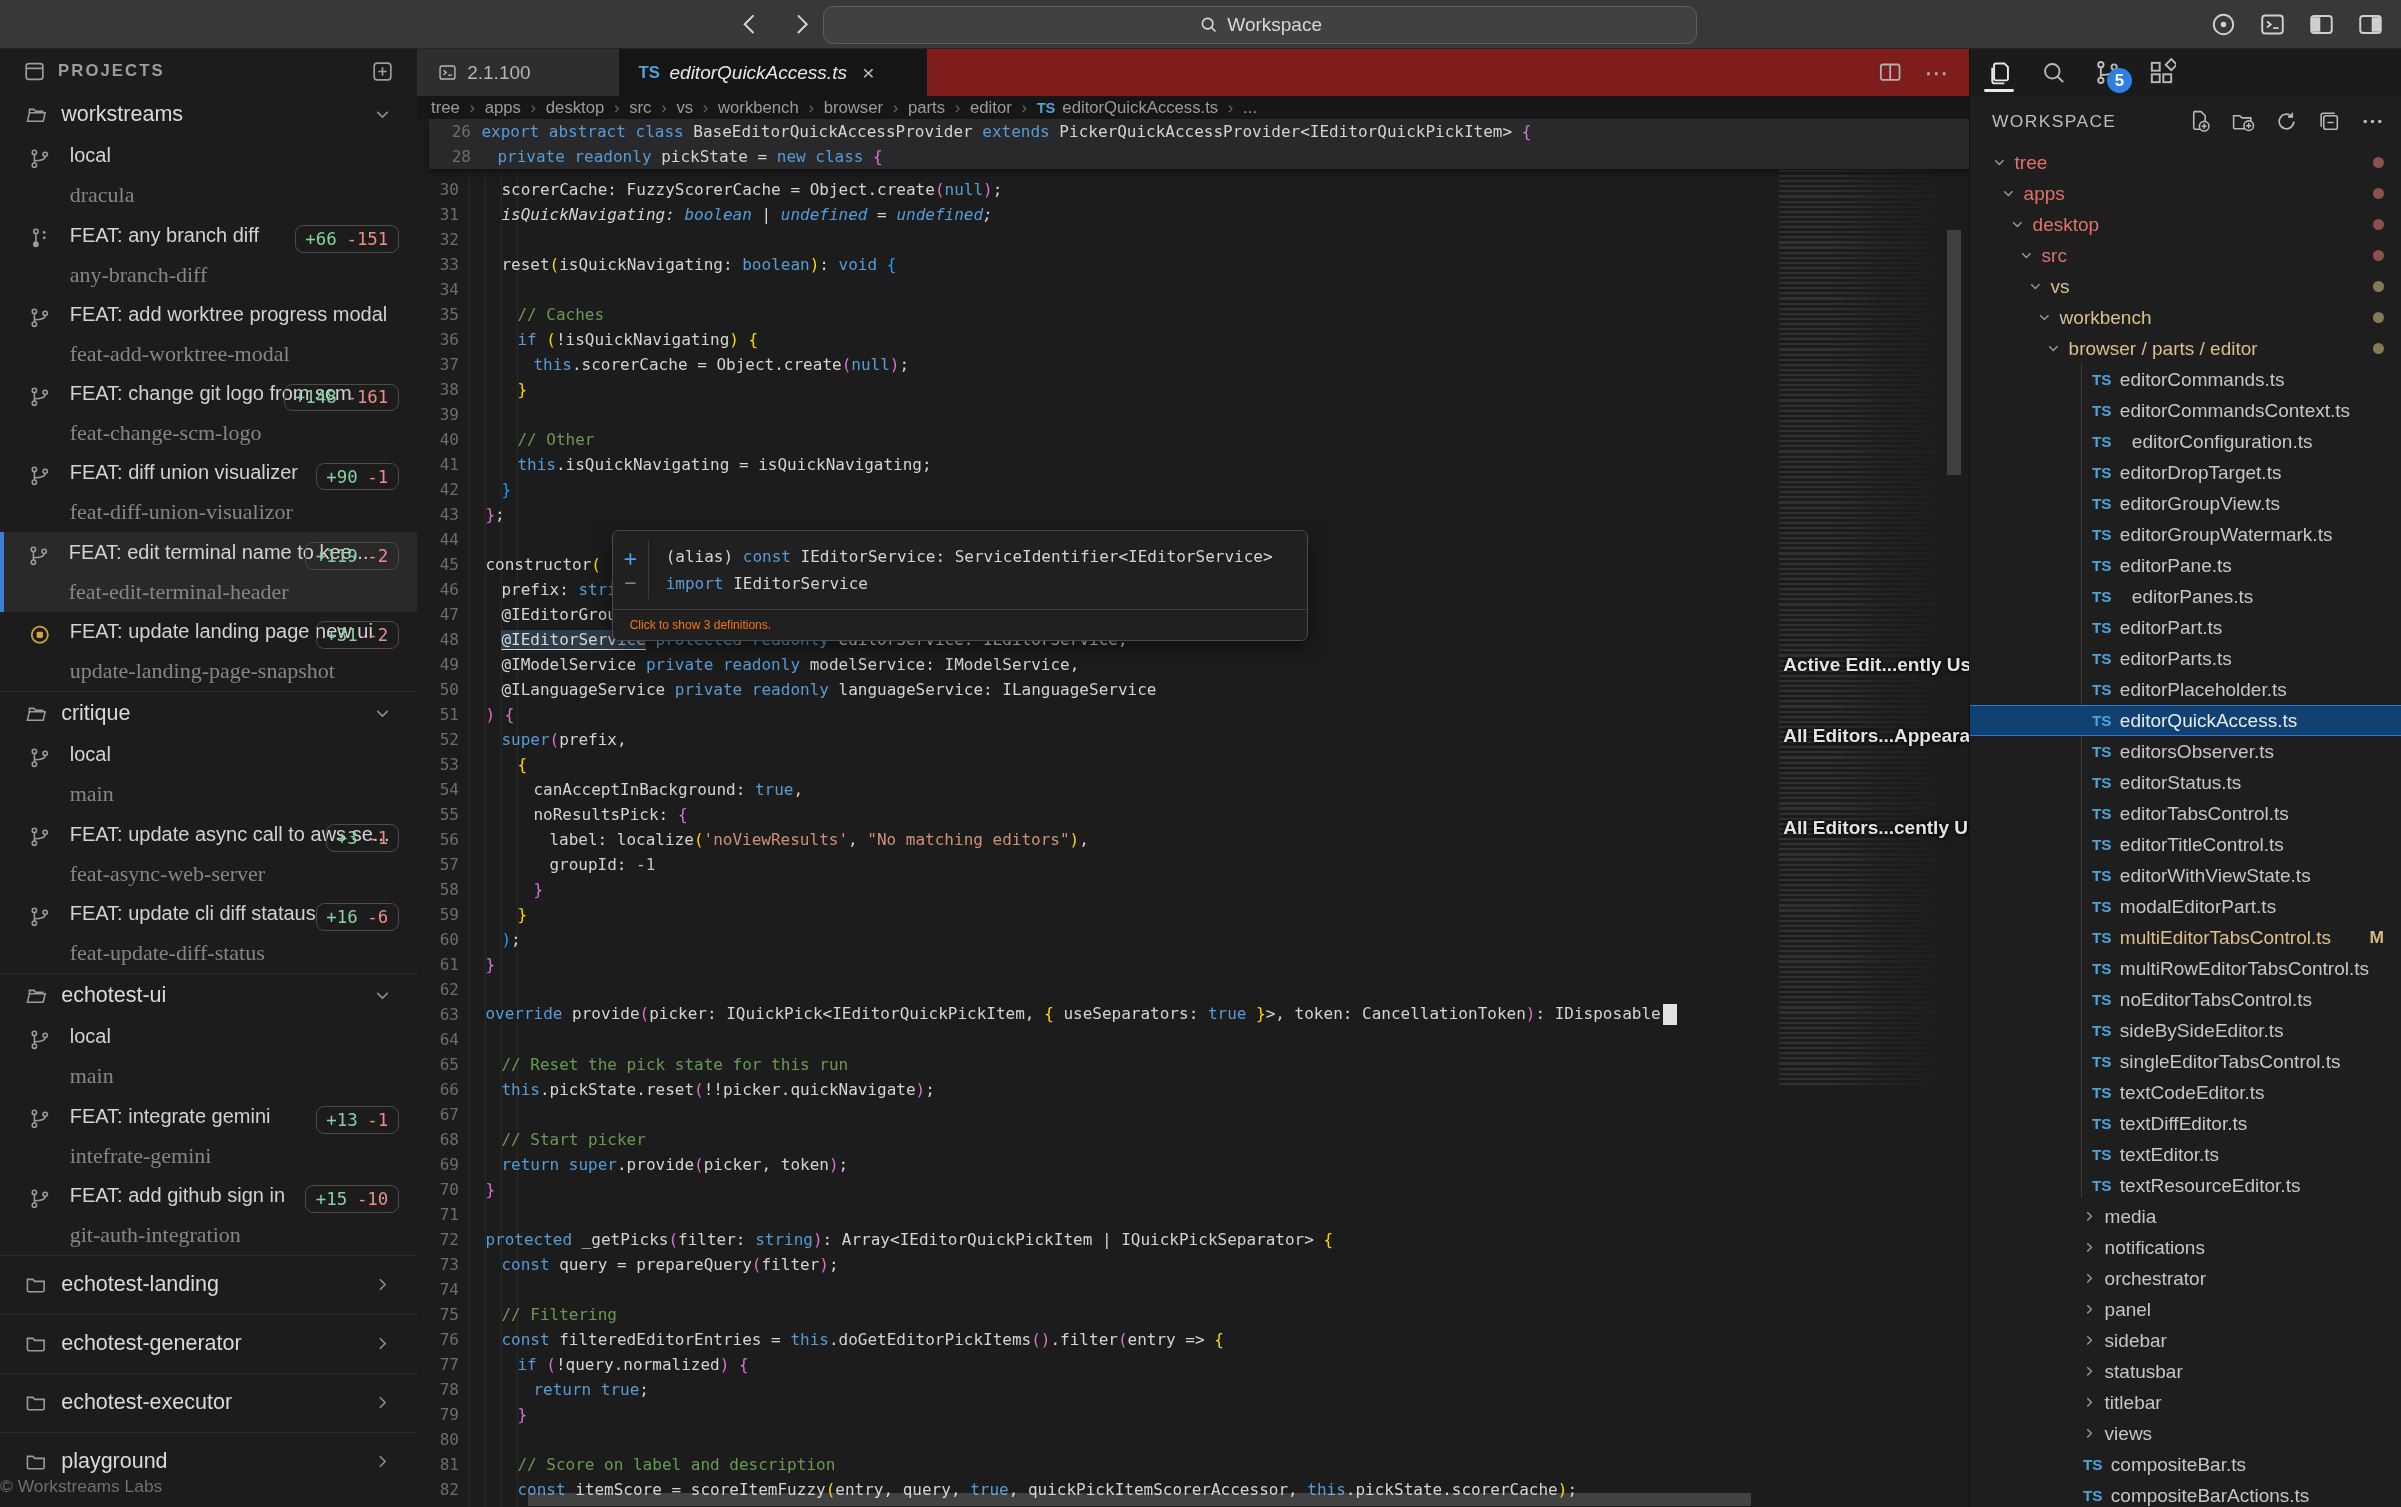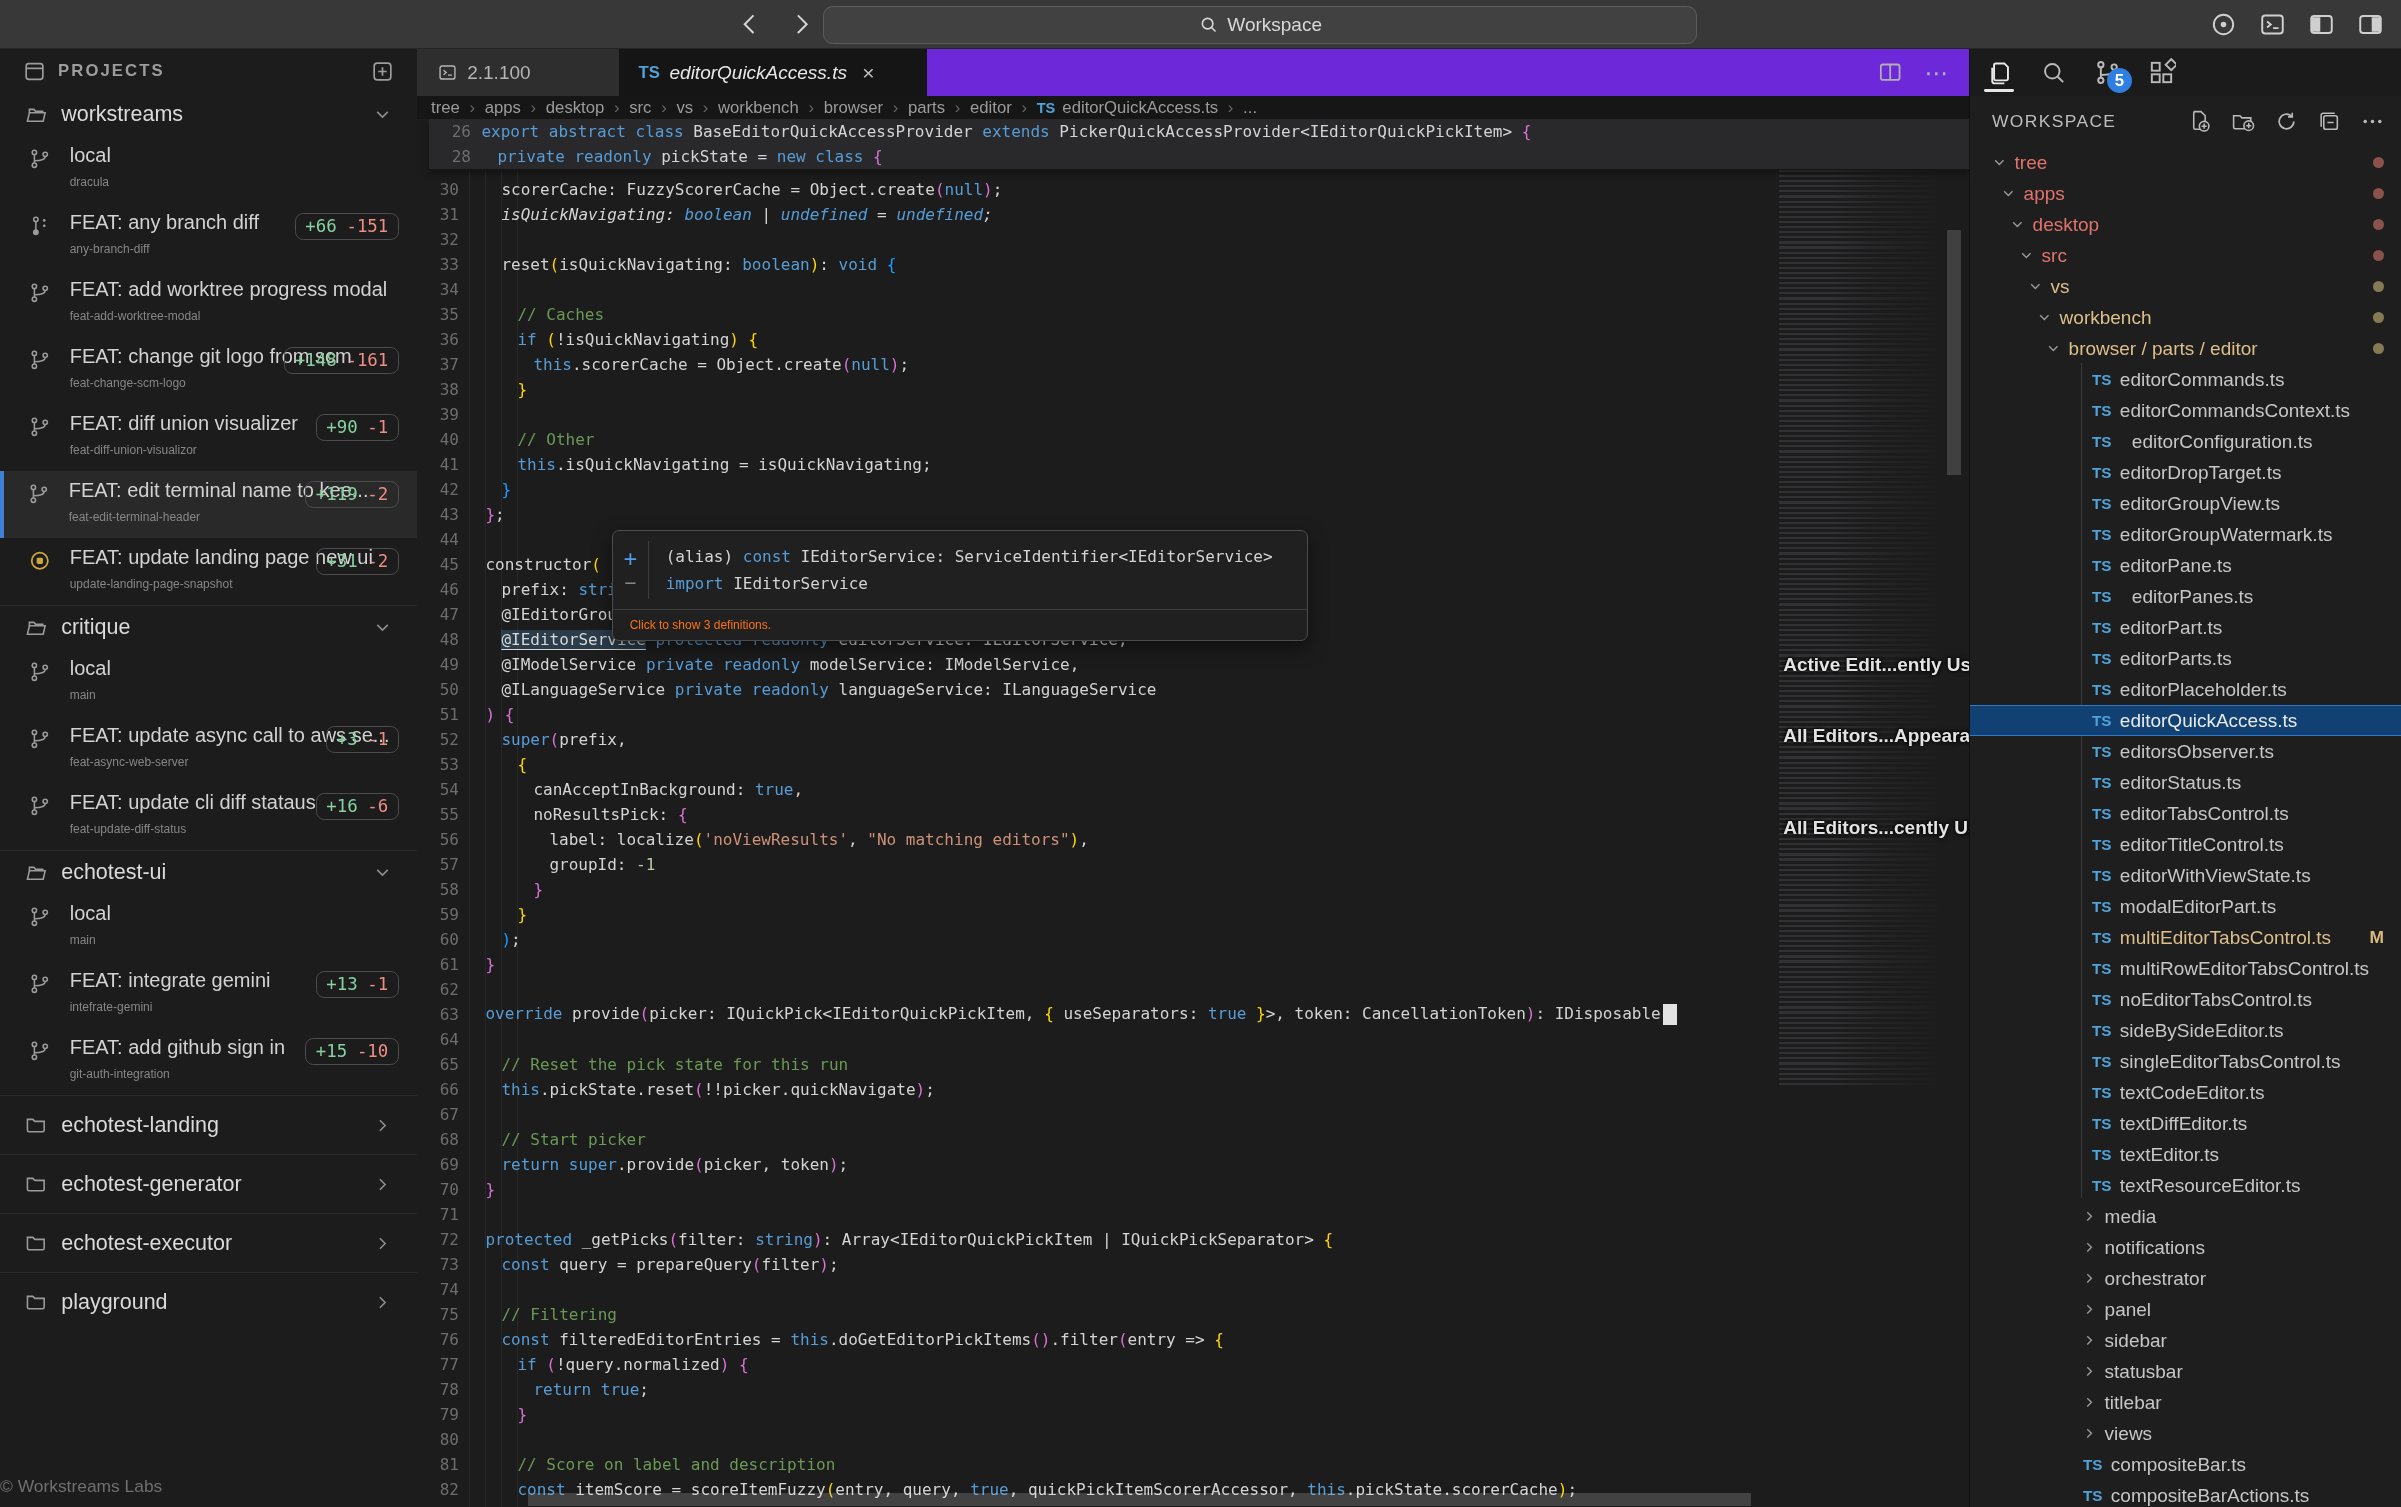--- a/index.html
+++ b/index.html
@@ -25,29 +25,29 @@
   .sb-section { border-top:1.4px solid #2a2a2b; }
   .sb-section.first { border-top:none; }
   .sec-head { height:43px; display:flex; align-items:center; padding:0 23.6px; color:#dadada; }
   .sec-head .lbl { font-size:21.5px; margin-left:14px; flex:1; }
   .sec-head.collapsed { height:58px; }
   .sb-item { min-height:67px; display:flex; padding:8.3px 18px 7px 28px; position:relative; }
   .sb-item.sel { background:#29292a; border-left:4.9px solid #3f7fd6; padding-left:23px; }
   .sb-item .it-icon { width:26.4px; margin-top:2.8px; color:#9b9b9b; flex:none; }
   .sb-item .it-text { margin-left:15.3px; flex:1; min-width:0; }
   .it-title { font-size:20px; color:#d2d2d2; white-space:nowrap; }
-  .it-sub { font-size:12px; color:#868686; font-family:Liberation Sans, sans-serif; margin-top:8px; white-space:nowrap; }
+  .it-sub { font-size:22px; color:#868686; font-family:Liberation Serif, serif; margin-top:15px; white-space:nowrap; }
   .diffbadge { margin-left:auto; flex:none; align-self:flex-start; margin-top:1.4px; border:1.4px solid #4c4c4c;
     border-radius:8.3px; padding:2.8px 9.7px; font-size:17.4px; font-family:"DejaVu Sans Mono", monospace; white-space:nowrap; }
   .diffbadge .add { color:#86d29f; } .diffbadge .del { color:#ee8d84; margin-left:9.7px; }
   .sb-footer { position:absolute; bottom:11px; left:0; width:100%; text-align:left; color:#6f6f6f; font-size:17.4px; }
 
   
   .editorcol { position:absolute; left:417px; top:49px; width:1552px; height:1459px; background:#1c1c1d; }
-  .tabbar { height:47px; background:#6d28d9; display:flex; align-items:stretch;text-align:right; }
+  .tabbar { height:47px; background:#7f1d1d; display:flex; align-items:stretch;text-align:right; }
   .tab { display:flex; align-items:center; padding:0 19.5px; font-size:19px; color:#b5b5b5; gap:9.7px; }
   .tab.inactive { background:#2e2e2e; width:202px; }
   .tab.active { background:#151515; color:#e8e8e8; width:308px; }
   .tab.active .fname { font-style:italic; }
   .ts-badge { color:#4fa3d9; font-weight:bold; font-size:16.7px; }
   .tab .close { color:#c0c0c0; font-size:21px; margin-left:5.6px; }
   .tab-tools { margin-left:auto; display:flex; align-items:center; gap:21px; color:#b0b0b0; padding-right:21px; }
   .breadcrumb { height:23.6px; background:#161616; display:flex; align-items:center; padding-left:14px;
     font-size:16.7px; color:#9b9b9b; white-space:nowrap; }
   .crumb { display:flex; align-items:center; }

